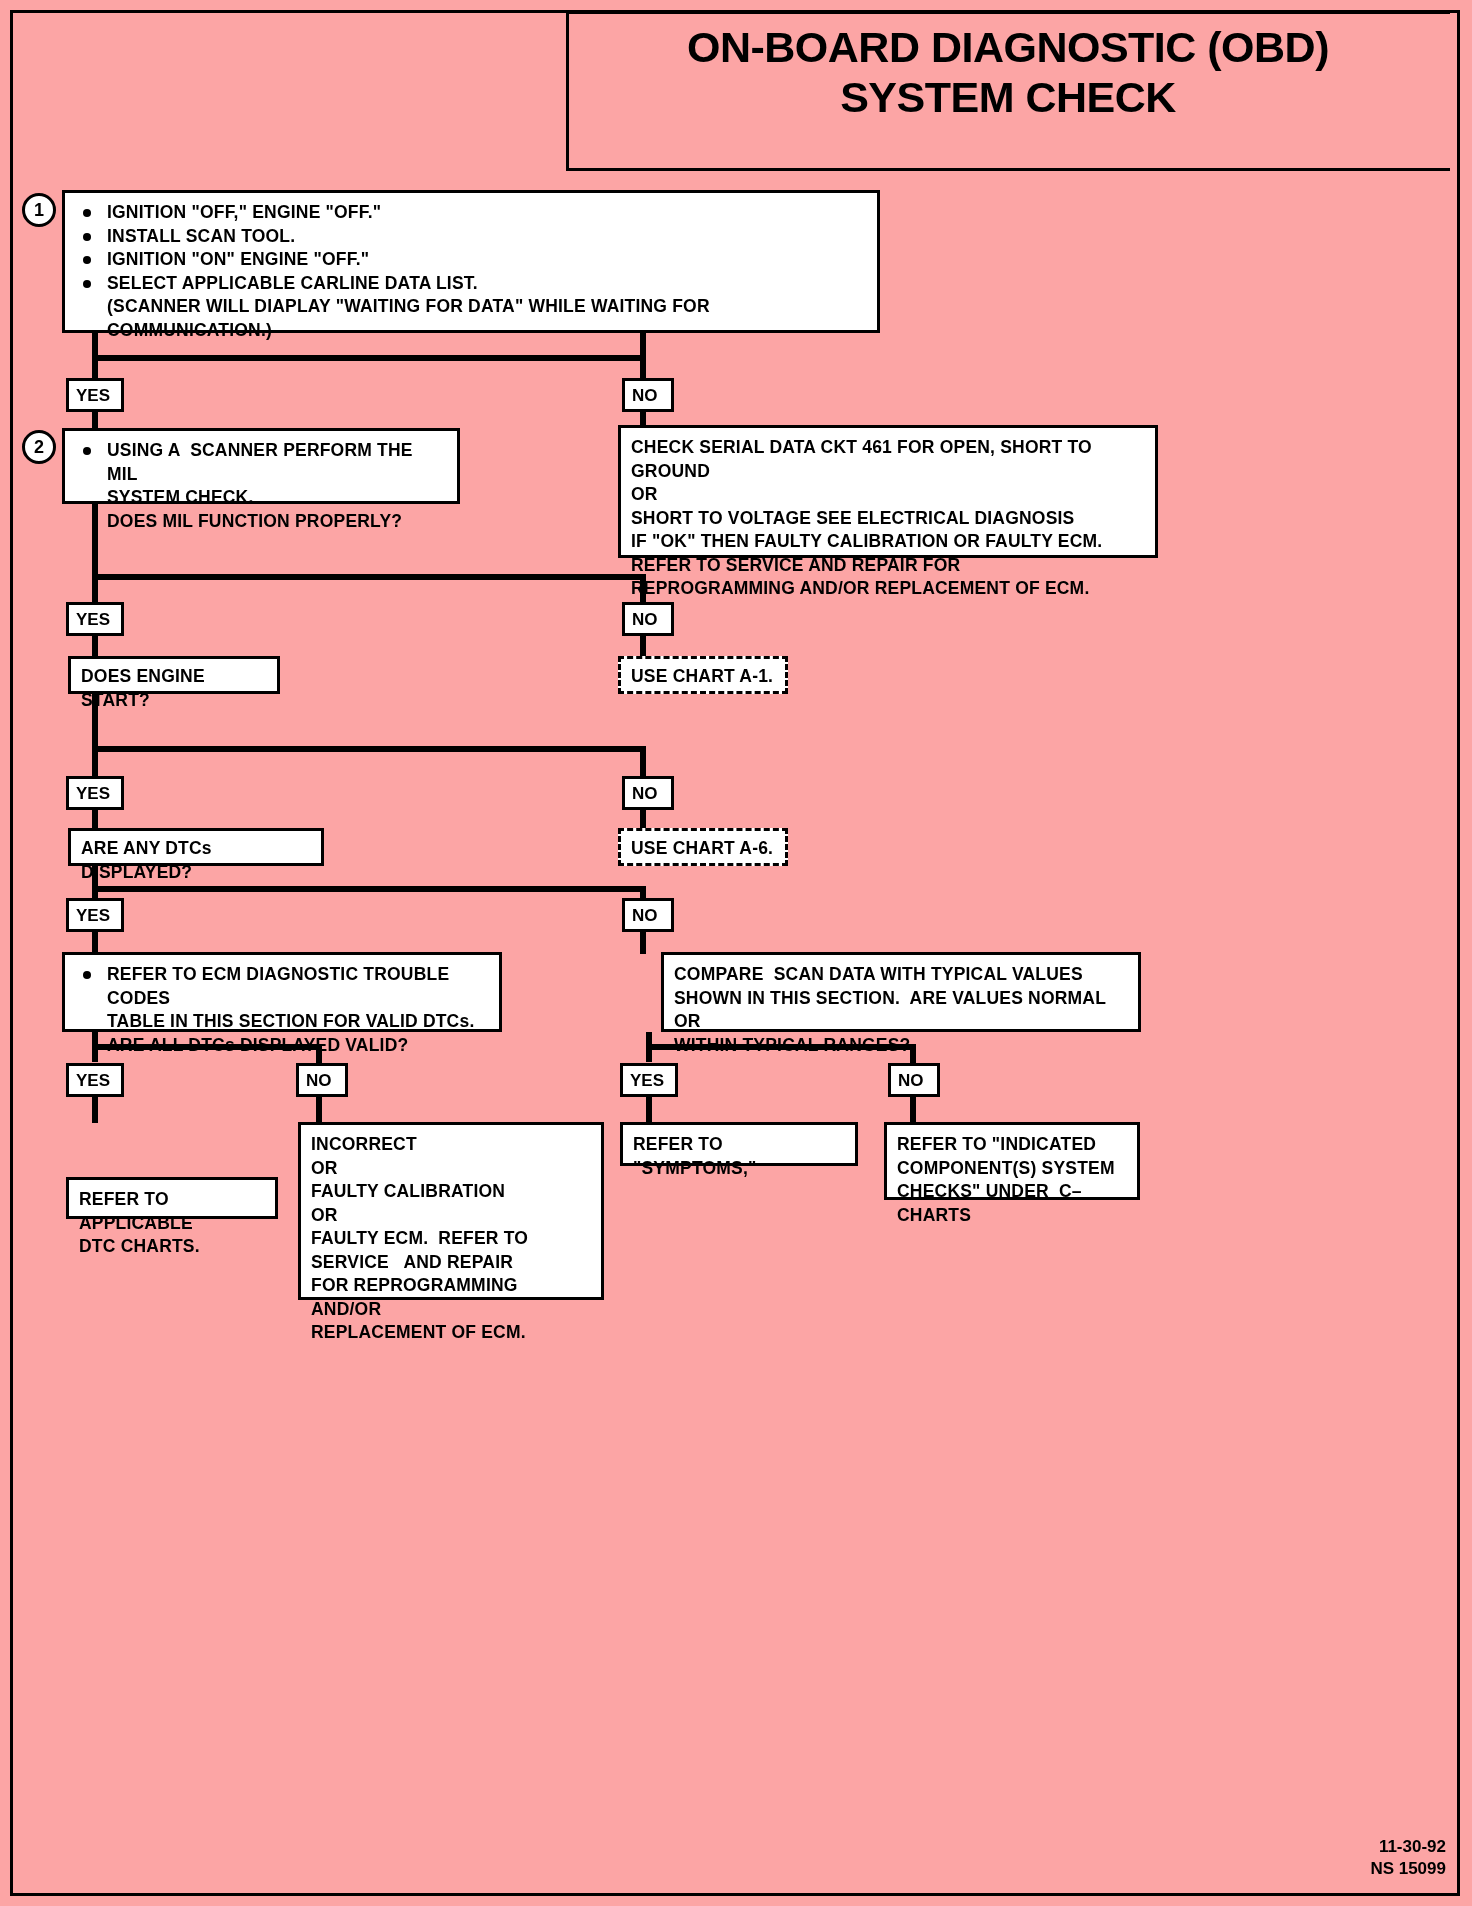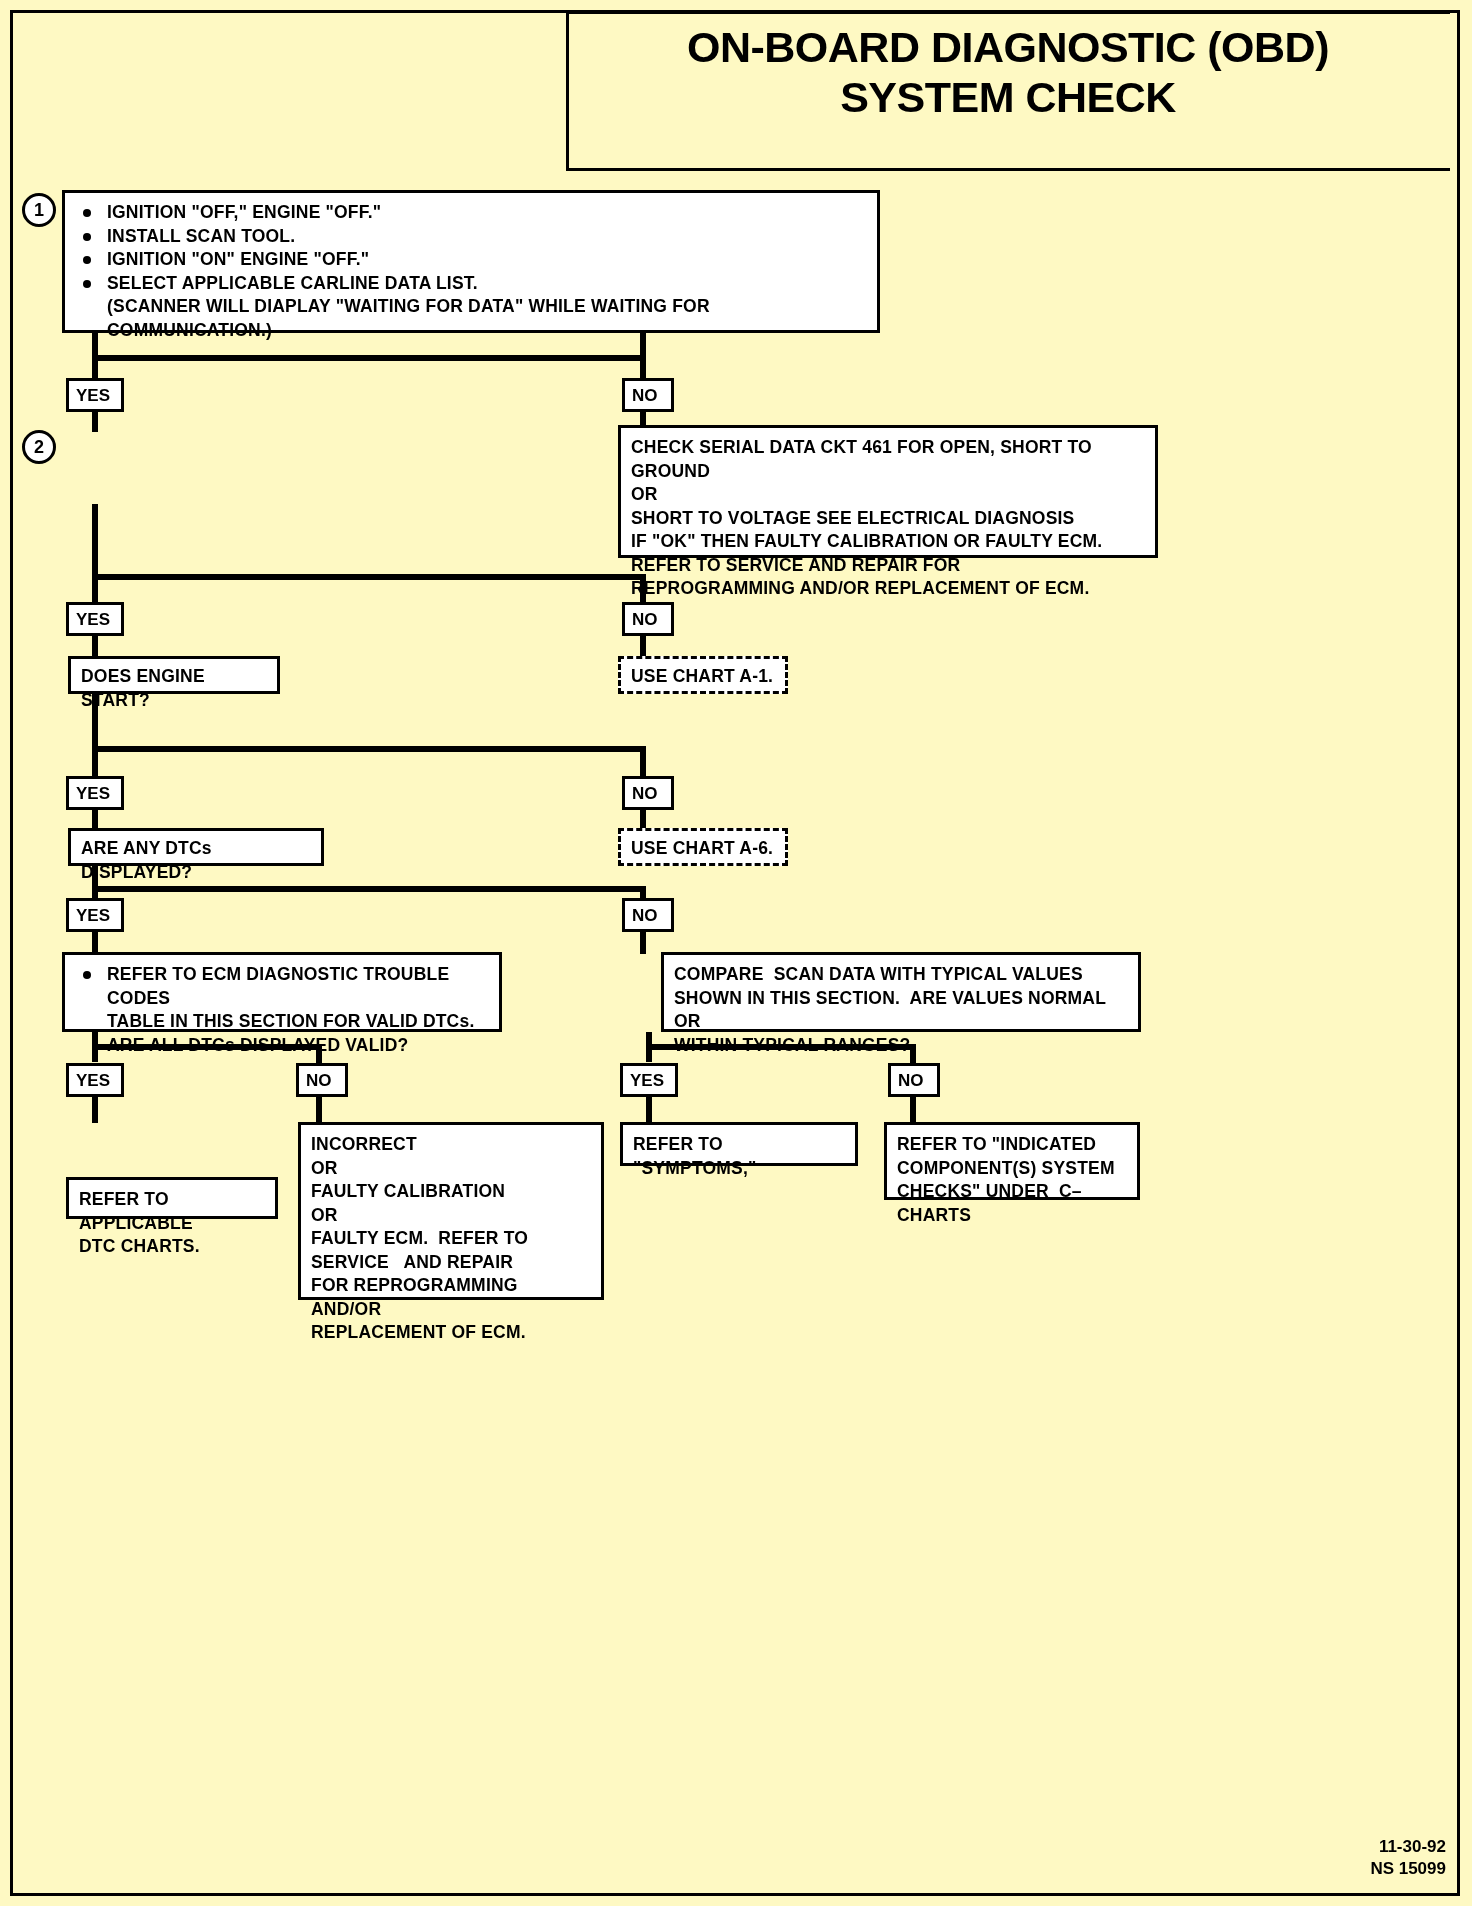--- a/index.html
+++ b/index.html
@@ -1,17 +1,17 @@
 <!DOCTYPE html>
 <html><head>
 <meta charset="utf-8">
 <style>
   html,body{margin:0;padding:0;background:#ffffff;}
   body{width:1472px;height:1906px;font-family:"Liberation Sans",sans-serif;}
-  #page{position:relative;width:1472px;height:1906px;background:#fef9c3;overflow:hidden;}
+  #page{position:relative;width:1472px;height:1906px;background:#fca5a5;overflow:hidden;}
   .frame{position:absolute;left:10px;top:10px;width:1450px;height:1886px;border:3px solid #000;box-sizing:border-box;}
 
   .titlebox{position:absolute;left:566px;top:11px;width:884px;height:160px;border-left:3px solid #000;border-bottom:3px solid #000;box-sizing:border-box;}
   .titletop{position:absolute;left:566px;top:11px;width:884px;height:3px;background:#000;}
   .title{position:absolute;left:576px;top:22px;width:864px;text-align:center;font-weight:bold;font-size:43px;line-height:50px;letter-spacing:-0.5px;font-family:"Liberation Sans",sans-serif;color:#000;}
 
   .box{position:absolute;border:3px solid #000;box-sizing:border-box;background:#fff;color:#000;
        font-weight:bold;font-size:17.5px;line-height:23.5px;letter-spacing:0.2px;padding:8px 10px 6px 10px;}
   .box.dashed{border:3px dashed #000;}
   .lbl{position:absolute;border:3px solid #000;box-sizing:border-box;background:#fff;color:#000;
@@ -71,20 +71,30 @@
   <div class="line" style="left:640px;top:333px;width:6px;height:48px;"></div>
   <div class="line" style="left:92px;top:355px;width:6px;height:28px;"></div>
 
   <div class="lbl" style="left:66px;top:378px;width:58px;height:34px;">YES</div>
   <div class="lbl" style="left:622px;top:378px;width:52px;height:34px;">NO</div>
 
   <div class="line" style="left:92px;top:410px;width:6px;height:22px;"></div>
   <div class="line" style="left:640px;top:410px;width:6px;height:18px;"></div>
 
   <div class="circ" style="left:22px;top:430px;">2</div>
+  <div class="box" style="left:62px;top:428px;width:398px;height:76px;">
+    <ul class="bul">
+      <li>
+          <span class="bt"></span>
+          <span class="cont nb">USING A  SCANNER PERFORM THE MIL
+SYSTEM CHECK.
+DOES MIL FUNCTION PROPERLY?</span>
+        </li>
+    </ul>
+  </div>
 
   <div class="box nb" style="left:618px;top:425px;width:540px;height:133px;">CHECK SERIAL DATA CKT 461 FOR OPEN, SHORT TO GROUND
 OR
 SHORT TO VOLTAGE SEE ELECTRICAL DIAGNOSIS
 IF "OK" THEN FAULTY CALIBRATION OR FAULTY ECM.
 REFER TO SERVICE AND REPAIR FOR
 REPROGRAMMING AND/OR REPLACEMENT OF ECM.</div>
 
   <div class="line" style="left:92px;top:504px;width:6px;height:76px;"></div>
   <div class="line" style="left:92px;top:574px;width:554px;height:6px;"></div>

